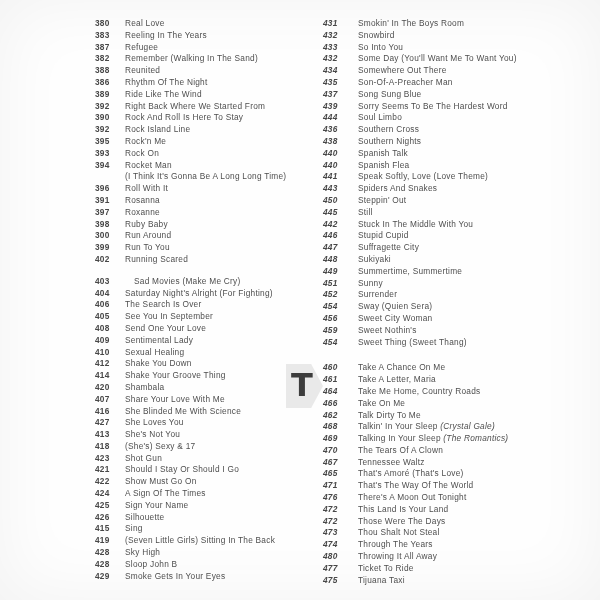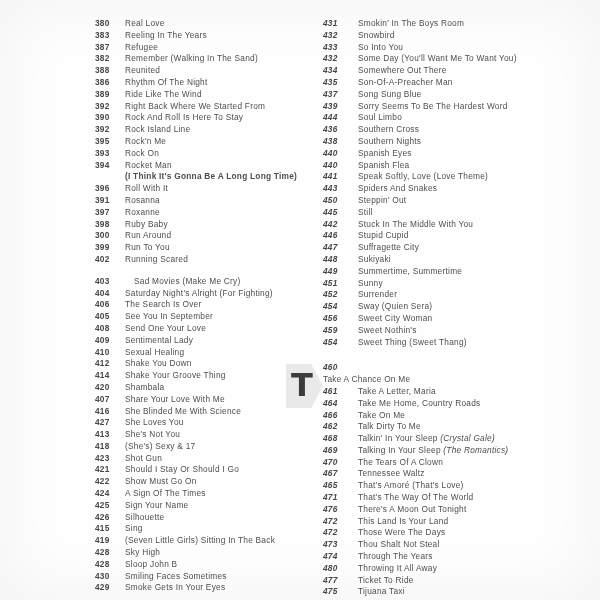--- a/index.html
+++ b/index.html
@@ -14,21 +14,21 @@
   }
   .col { position:absolute; top:18px; }
   .col-left  { left:95px;  width:235px; }
   .col-right { left:323px; width:277px; }
   .row { display:flex; align-items:flex-start; line-height:11.8px; font-size:8.3px; letter-spacing:0.25px; }
   .num { flex:none; font-weight:bold; color:#474747; }
   .col-left  .num { width:30px; }
   .col-right .num { width:35px;font-style:italic; }
   .title { white-space:nowrap; }
   .title i { font-style:italic; }
-  .line2 { display:block;font-weight:bold; }
+  .line2 { display:block; }
   .marker {
     position:absolute; left:286px; top:364px; width:37px; height:44px;
   }
   .marker-shape {
     position:absolute; left:0; top:0; width:100%; height:100%;
     background:#e9e9e9;
     -webkit-clip-path: polygon(0% 0%, 68% 0%, 100% 50%, 68% 100%, 0% 100%);
     clip-path: polygon(0% 0%, 68% 0%, 100% 50%, 68% 100%, 0% 100%);
   }
   .marker-letter {
@@ -216,24 +216,20 @@
       </div>
       <div class="row">
         <span class="num">428</span>
         <span class="title">Sky High</span>
       </div>
       <div class="row">
         <span class="num">428</span>
         <span class="title">Sloop John B</span>
       </div>
       <div class="row">
-        <span class="num">430</span>
-        <span class="title">Smiling Faces Sometimes</span>
-      </div>
-      <div class="row">
         <span class="num">429</span>
         <span class="title">Smoke Gets In Your Eyes</span>
       </div>
     </div>
   <div class="col col-right" id="col-1">
       <div class="row">
         <span class="num">431</span>
         <span class="title">Smokin' In The Boys Room</span>
       </div>
       <div class="row">
@@ -271,21 +267,21 @@
       <div class="row">
         <span class="num">436</span>
         <span class="title">Southern Cross</span>
       </div>
       <div class="row">
         <span class="num">438</span>
         <span class="title">Southern Nights</span>
       </div>
       <div class="row">
         <span class="num">440</span>
-        <span class="title">Spanish Eyes</span>
+        <span class="title">Spanish Talk</span>
       </div>
       <div class="row">
         <span class="num">440</span>
         <span class="title">Spanish Flea</span>
       </div>
       <div class="row">
         <span class="num">441</span>
         <span class="title">Speak Softly, Love (Love Theme)</span>
       </div>
       <div class="row">
@@ -337,21 +333,21 @@
         <span class="title">Sweet City Woman</span>
       </div>
       <div class="row">
         <span class="num">459</span>
         <span class="title">Sweet Nothin's</span>
       </div>
       <div class="row">
         <span class="num">454</span>
         <span class="title">Sweet Thing (Sweet Thang)</span>
       </div>
-      <div class="row" style="margin-top: 14px; flex-direction: column;">
+      <div class="row" style="margin-top: 14px;">
         <span class="num">460</span>
         <span class="title">Take A Chance On Me</span>
       </div>
       <div class="row">
         <span class="num">461</span>
         <span class="title">Take A Letter, Maria</span>
       </div>
       <div class="row">
         <span class="num">464</span>
         <span class="title">Take Me Home, Country Roads</span>

